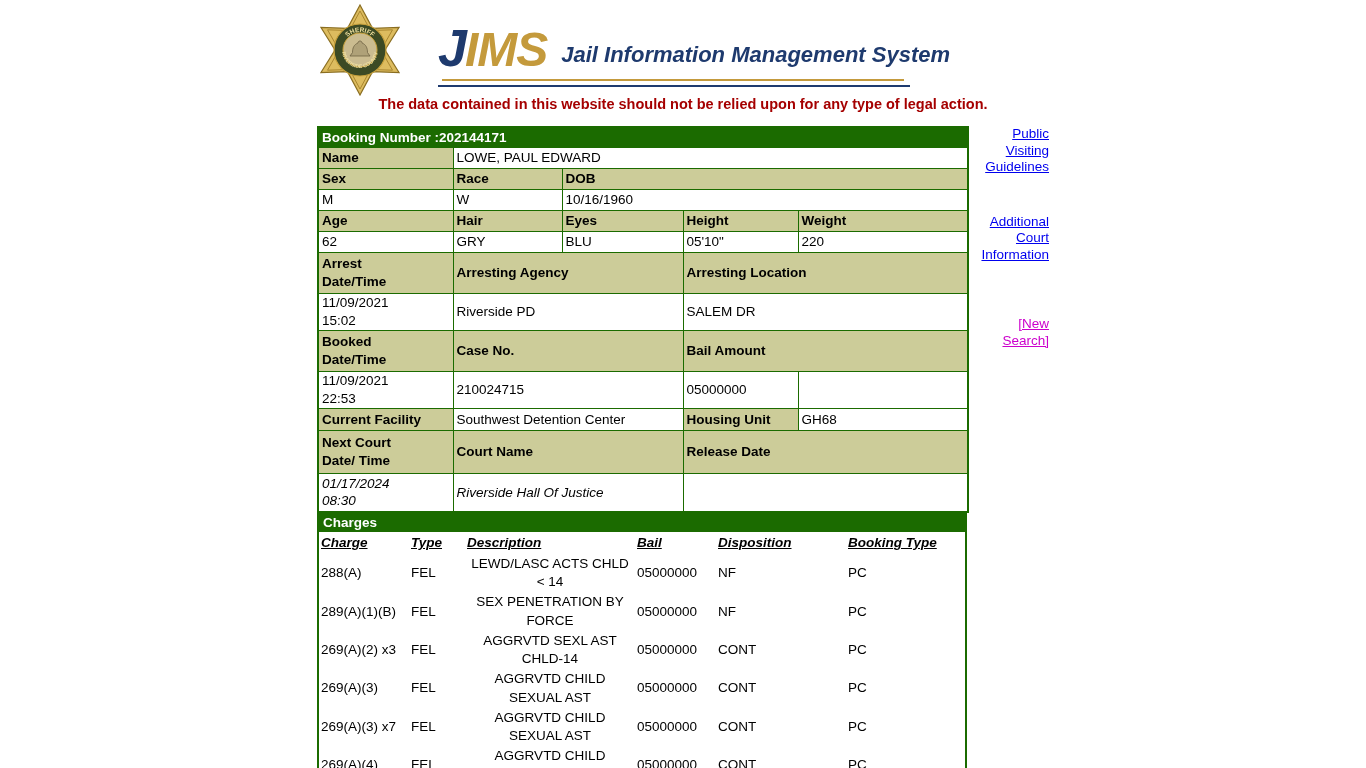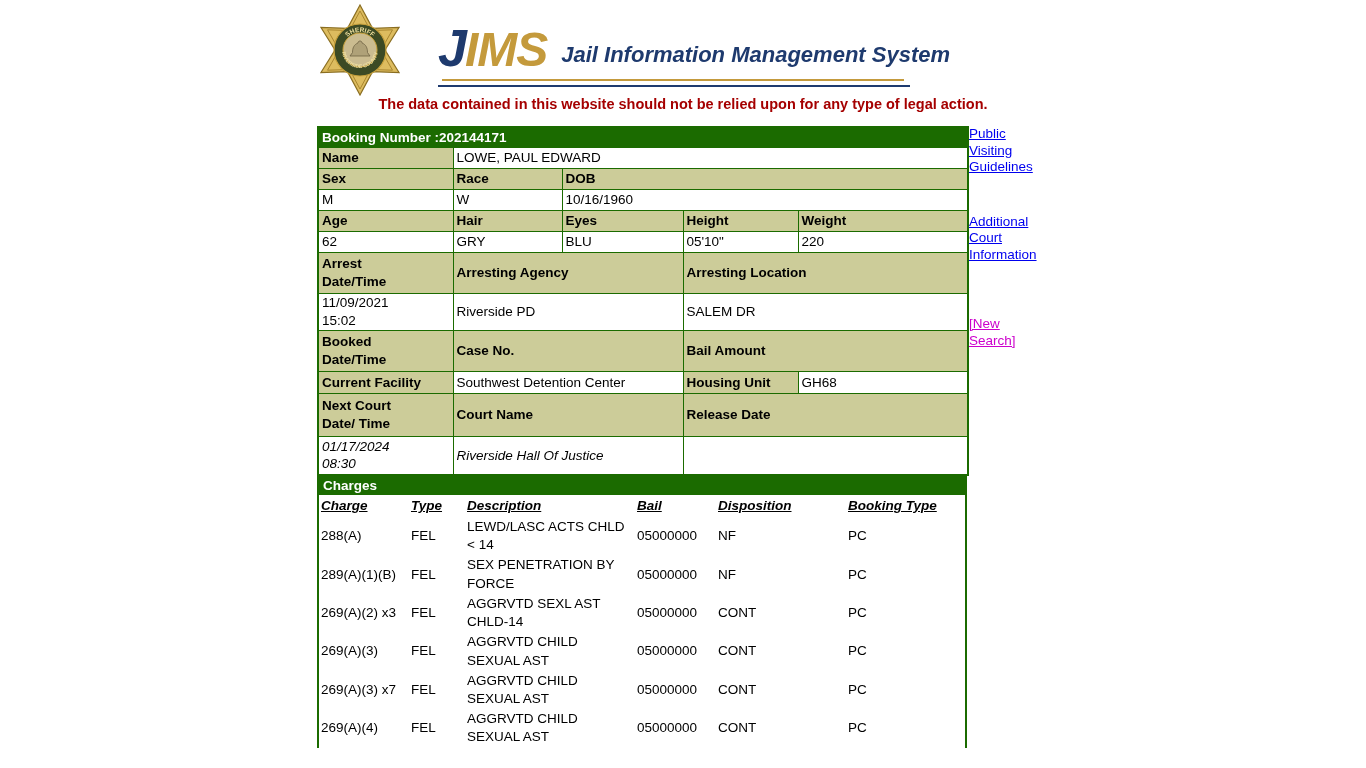--- a/index.html
+++ b/index.html
@@ -44,24 +44,24 @@
   tr.r37{height:37px;} tr.r39{height:39px;font-style:italic;} tr.r41{height:41px;border-radius:20px;} tr.r43{height:43px;}
   
   .charges-section{border-left:2px solid var(--header-green);border-right:2px solid var(--header-green);}
   .charges-bar{background:var(--header-green);color:#fff;font-weight:bold;font-size:13.5px;padding:1px 4px;height:19px;line-height:17px;}
   table.charges{border-collapse:collapse;table-layout:fixed;width:646px;}
   table.charges th{font-size:13.5px;font-weight:bold;font-style:italic;text-decoration:underline;text-align:left;padding:2px 2px 3px 2px;height:22px;vertical-align:middle;}
   table.charges th.c-desc{text-align:left;}
   table.charges td{font-size:13.5px;vertical-align:middle;padding:1px 2px;line-height:1.35;}
   table.charges tr.charge-row{height:38px;margin-left:16px;}
   td.c-charge{overflow-wrap:anywhere;padding-right:22px;}
-  td.c-desc{padding-left:18px;padding-right:18px;}
+  td.c-desc{text-align:center;padding-left:18px;padding-right:18px;}
   
   .links-col{width:80px;flex:0 0 80px;margin-left:2px;font-size:13.5px;line-height:16.5px;}
-  .links-col a{display:block;text-decoration:underline;}
+  .links-col a{display:block;text-decoration:underline;text-align:right;}
   a.blue-link{color:var(--link-blue);}
   a.magenta-link{color:var(--link-magenta);}
   .link2{margin-top:38px;}
   .link3{margin-top:53px;}
 </style>
 </head>
 <body>
 
 <div class="header">
   <div class="badge">
@@ -146,20 +146,26 @@
       </tr>
       <tr class="r37">
         <td><span class="wrap82">11/09/2021 15:02</span></td>
         <td colspan="2">Riverside PD</td>
         <td colspan="2">SALEM DR</td>
       </tr>
       <tr class="r41">
         <td class="lbl"><span class="wrap88">Booked Date/Time</span></td>
         <td class="lbl" colspan="2">Case No.</td>
         <td class="lbl" colspan="2">Bail Amount</td>
+      </tr>
+      <tr class="r37">
+        <td><span class="wrap82">11/09/2021 22:53</span></td>
+        <td colspan="2">210024715</td>
+        <td>05000000</td>
+        <td></td>
       </tr>
       <tr class="r22">
         <td class="lbl">Current Facility</td>
         <td colspan="2">Southwest Detention Center</td>
         <td class="lbl">Housing Unit</td>
         <td>GH68</td>
       </tr>
       <tr class="r43">
         <td class="lbl"><span class="wrap88">Next Court Date/ Time</span></td>
         <td class="lbl" colspan="2">Court Name</td>

